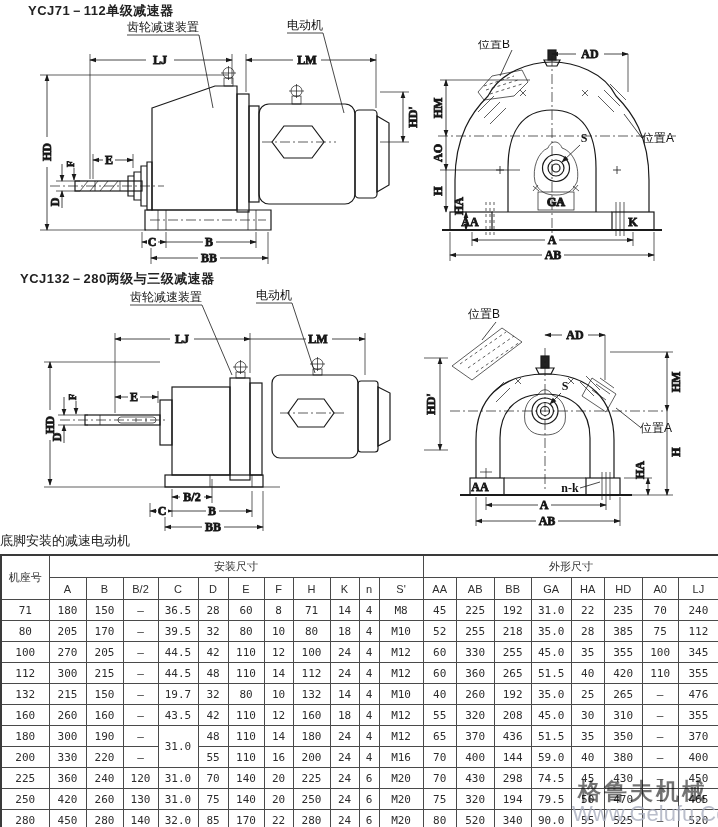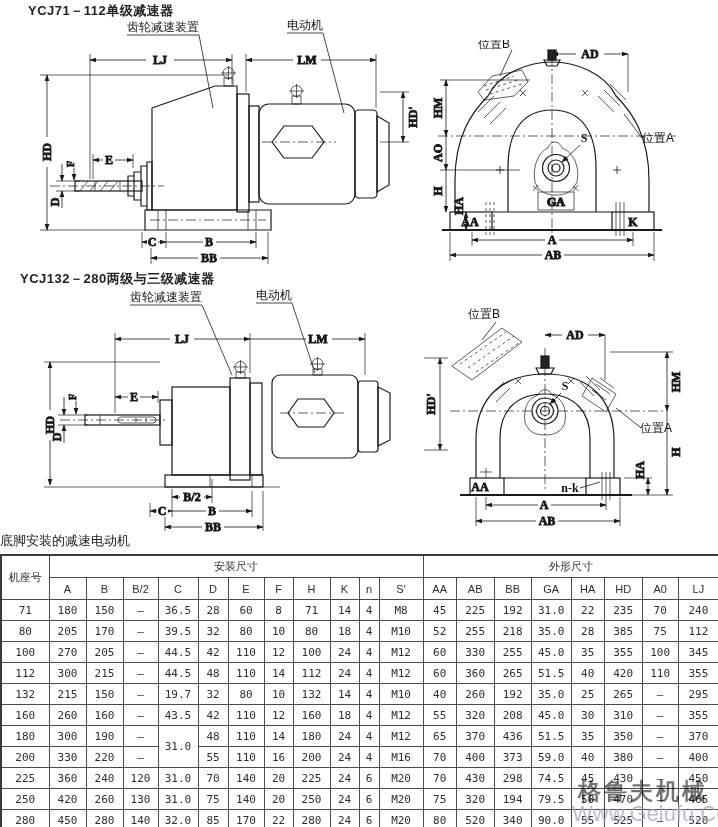--- a/index.html
+++ b/index.html
@@ -544,21 +544,21 @@
           <td>14</td>
           <td>4</td>
           <td>M10</td>
           <td>40</td>
           <td>260</td>
           <td>192</td>
           <td>35.0</td>
           <td>25</td>
           <td>265</td>
           <td>—</td>
-          <td>295</td>
+          <td>476</td>
         </tr>
         <tr>
           <td>160</td>
           <td>260</td>
           <td>160</td>
           <td>—</td>
           <td>43.5</td>
           <td>42</td>
           <td>110</td>
           <td>12</td>
@@ -604,21 +604,21 @@
           <td>—</td>
           <td>55</td>
           <td>110</td>
           <td>16</td>
           <td>200</td>
           <td>24</td>
           <td>4</td>
           <td>M16</td>
           <td>70</td>
           <td>400</td>
-          <td>373</td>
+          <td>144</td>
           <td>59.0</td>
           <td>40</td>
           <td>380</td>
           <td>—</td>
           <td>400</td>
         </tr>
         <tr>
           <td>225</td>
           <td>360</td>
           <td>240</td>

